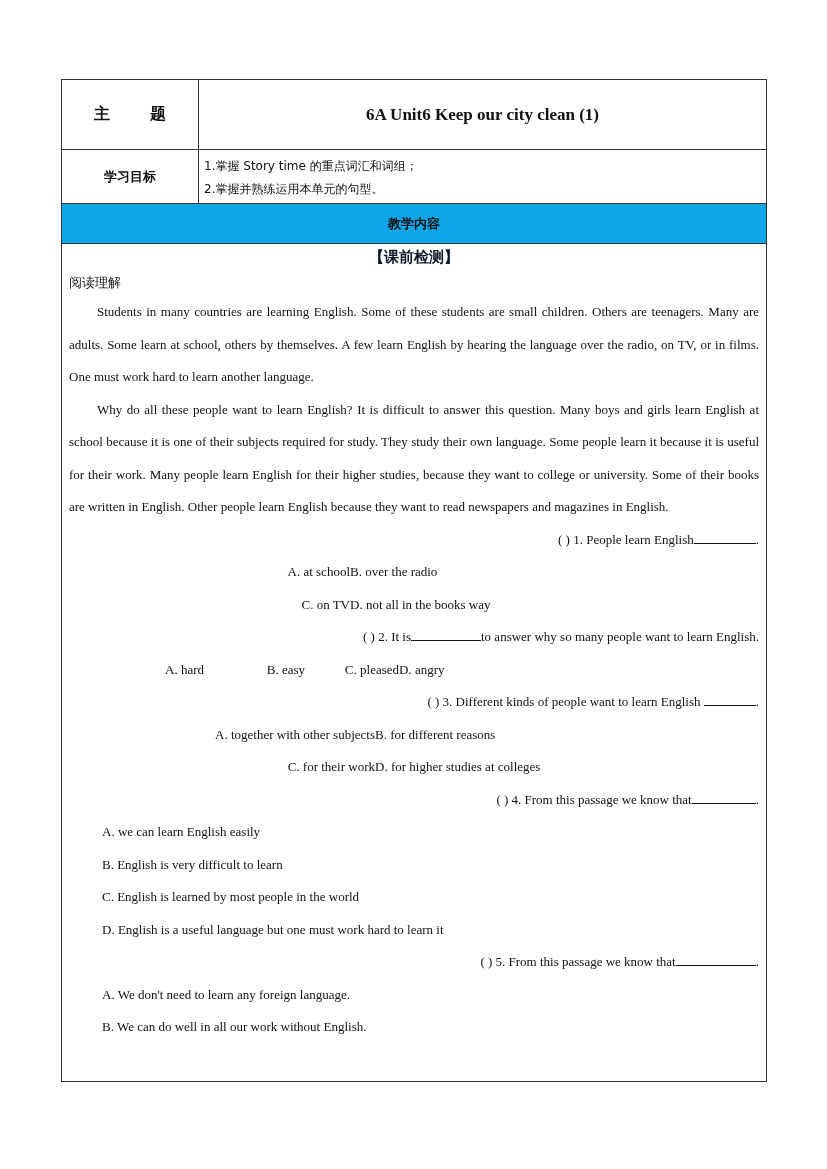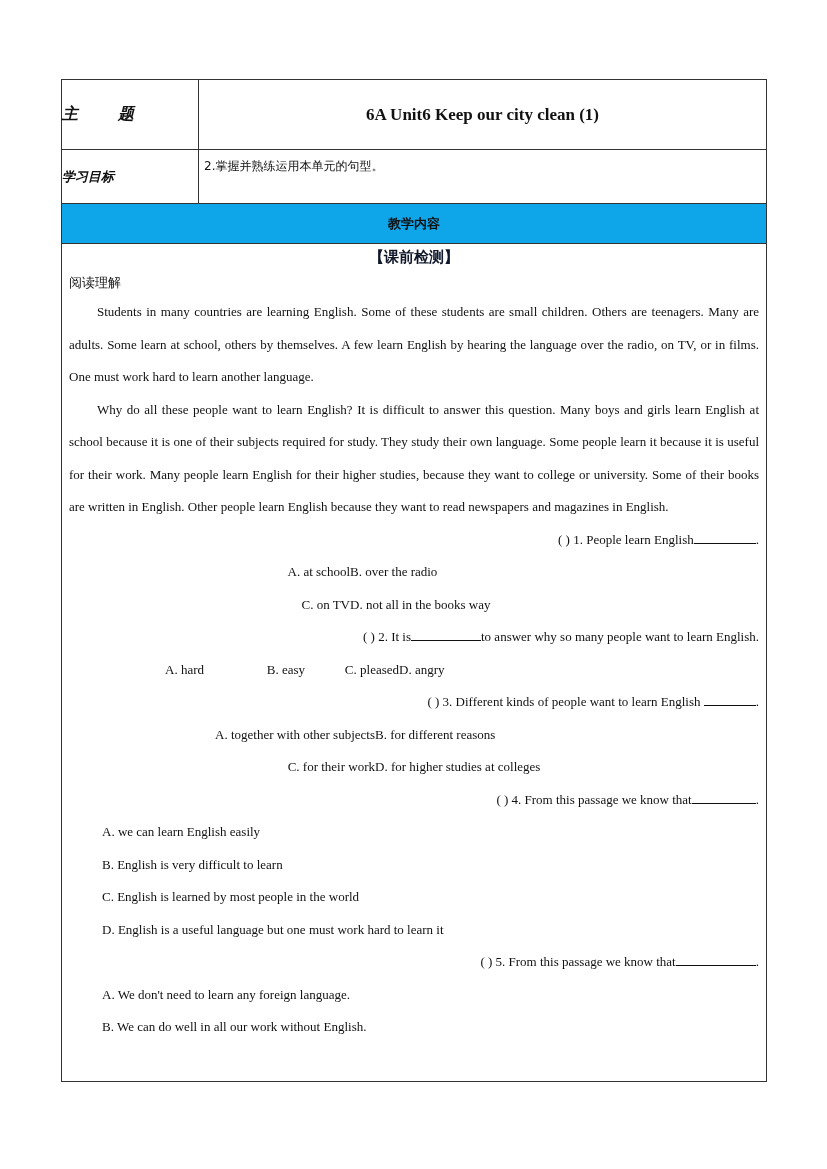--- a/index.html
+++ b/index.html
@@ -2,21 +2,21 @@
 <html><head>
 <meta charset="utf-8">
 <style>
   html, body { margin: 0; padding: 0; background: #ffffff; }
   body { width: 827px; height: 1169px; position: relative; font-family: "Liberation Serif", "DejaVu Serif", serif; color: #111; }
   .sheet { position: absolute; left: 61px; top: 79px; width: 706px; height: 1003px; border: 1px solid #333; box-sizing: border-box; }
   .row { position: absolute; left: 0; right: 0; border-bottom: 1px solid #333; box-sizing: border-box; }
   .row-title { top: 0; height: 70px; }
   .row-goal { top: 70px; height: 54px; }
   .row-content-head { top: 124px; height: 40px; background: #0ea5e9; border-bottom: 1px solid #333; }
-  .cell-left { position: absolute; left: 0; top: 0; bottom: 0; width: 137px; border-right: 1px solid #333; display: flex; align-items: center; justify-content: flex-start; box-sizing: border-box; font-style: italic; }
+  .cell-left { position: absolute; left: 0; top: 0; bottom: 0; width: 137px; border-right: 1px solid #333; display: flex; align-items: center; justify-content: center; box-sizing: border-box; }
   .cell-right { position: absolute; left: 137px; right: 0; top: 0; bottom: 0; box-sizing: border-box; }
   .title-label { font-family: "DejaVu Sans", sans-serif; font-size: 16px; font-weight: bold; letter-spacing: 40px; margin-right: -40px; }
   .title-text { display: flex; align-items: center; justify-content: center; height: 100%; font-size: 17px; font-weight: bold; }
   .goal-label { font-family: "DejaVu Sans", sans-serif; font-size: 13px; font-weight: bold; }
   .goal-list { padding: 5px 0 0 5px; font-family: "DejaVu Sans", sans-serif; font-size: 12px; line-height: 23px; }
   .content-head { display: flex; align-items: center; justify-content: center; height: 100%; font-family: "DejaVu Sans", sans-serif; font-size: 13px; font-weight: bold; }
   .body { position: absolute; top: 164px; left: 0; right: 0; padding: 0 7px; font-size: 13px; }
   .section-title { text-align: center; color: #0f172a; font-family: "DejaVu Sans", sans-serif; font-weight: bold; font-size: 15px; line-height: 26px; margin-top: 0; }
   .sub-title { font-family: "DejaVu Sans", sans-serif; font-size: 13px; line-height: 26px; margin-top: 0; }
   .para { text-indent: 28px; line-height: 32.5px; margin: 0; text-align: justify; }
@@ -42,20 +42,21 @@
     <div class="cell-right">
       <div class="title-text">6A Unit6  Keep our city clean (1)</div>
     </div>
   </div>
 
   <div class="row row-goal">
     <div class="cell-left">
       <span class="goal-label">学习目标</span>
     </div>
     <div class="cell-right goal-list">
+      <div>1.掌握 Story time 的重点词汇和词组；</div>
       <div>2.掌握并熟练运用本单元的句型。</div>
     </div>
   </div>
 
   <div class="row row-content-head">
     <div class="content-head">教学内容</div>
   </div>
 
   <div class="body">
     <div class="section-title">【课前检测】</div>

